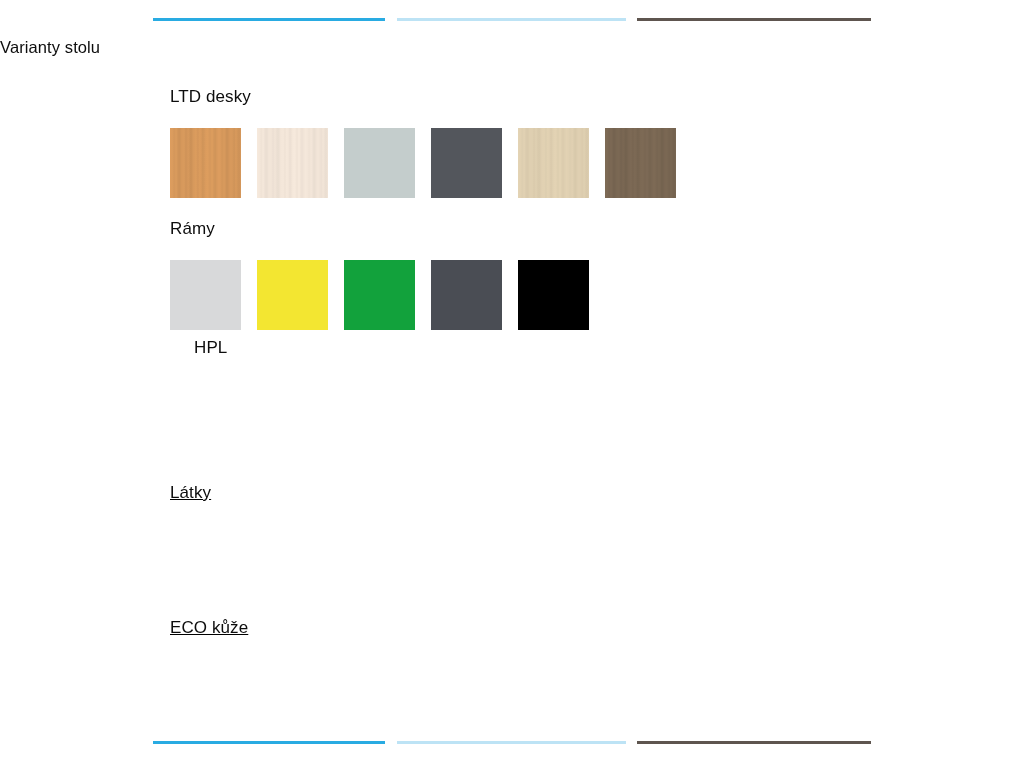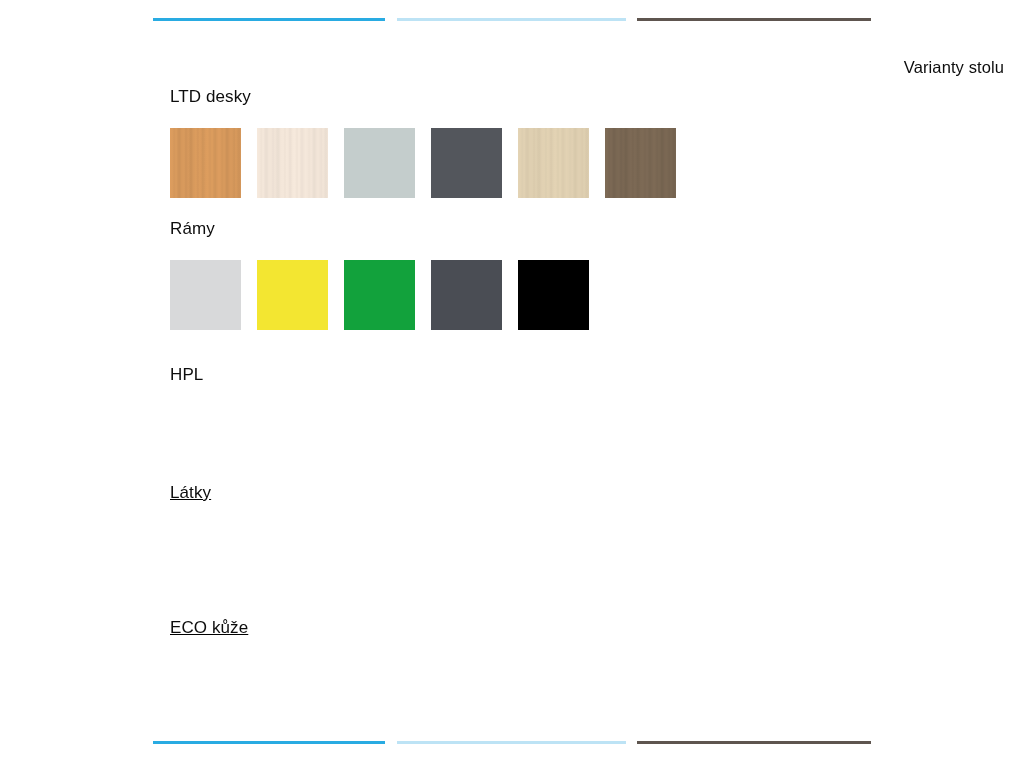--- a/index.html
+++ b/index.html
@@ -41,23 +41,23 @@
     border-radius: 0;
   }
   .rule.seg-a { left: 153px; width: 232px; }
   .rule.seg-b { left: 397px; width: 229px; }
   .rule.seg-c { left: 637px; width: 234px; }
 
   
   .deck-title {
     position: absolute;
     left: 0;
-    top: 56px;
+    top: 36px;
     width: 1004px;
-    text-align: right;
+    text-align: left;
     font-size: 16.5px;
     line-height: 22px;
     color: #0d0d0d;
     letter-spacing: 0.1px;
   }
 
   
   .section {
     position: absolute;
     left: 170px;
@@ -109,21 +109,21 @@
       );
     mix-blend-mode: multiply;
     opacity: 0.85;
   }
   .swatch.wood.soft::after { opacity: 0.55; }
   .swatch.plain::after { content: none; }
 
   
   #sec-ltd   { top: 85px; }
   #sec-ramy  { top: 217px; }
-  #sec-hpl   { top: 363px; }
+  #sec-hpl   { top: 336px; margin-left: 24px; }
   #sec-latky { top: 481px; text-decoration: underline; }
   #sec-eco   { top: 616px; text-decoration: underline; }
 
   .section .swatch-row { margin-top: 19px; }
   #sec-hpl .swatch-row,
   #sec-latky .swatch-row,
   #sec-eco .swatch-row { margin-top: 19px; min-height: 0; }
 </style>
 </head>
 <body>

